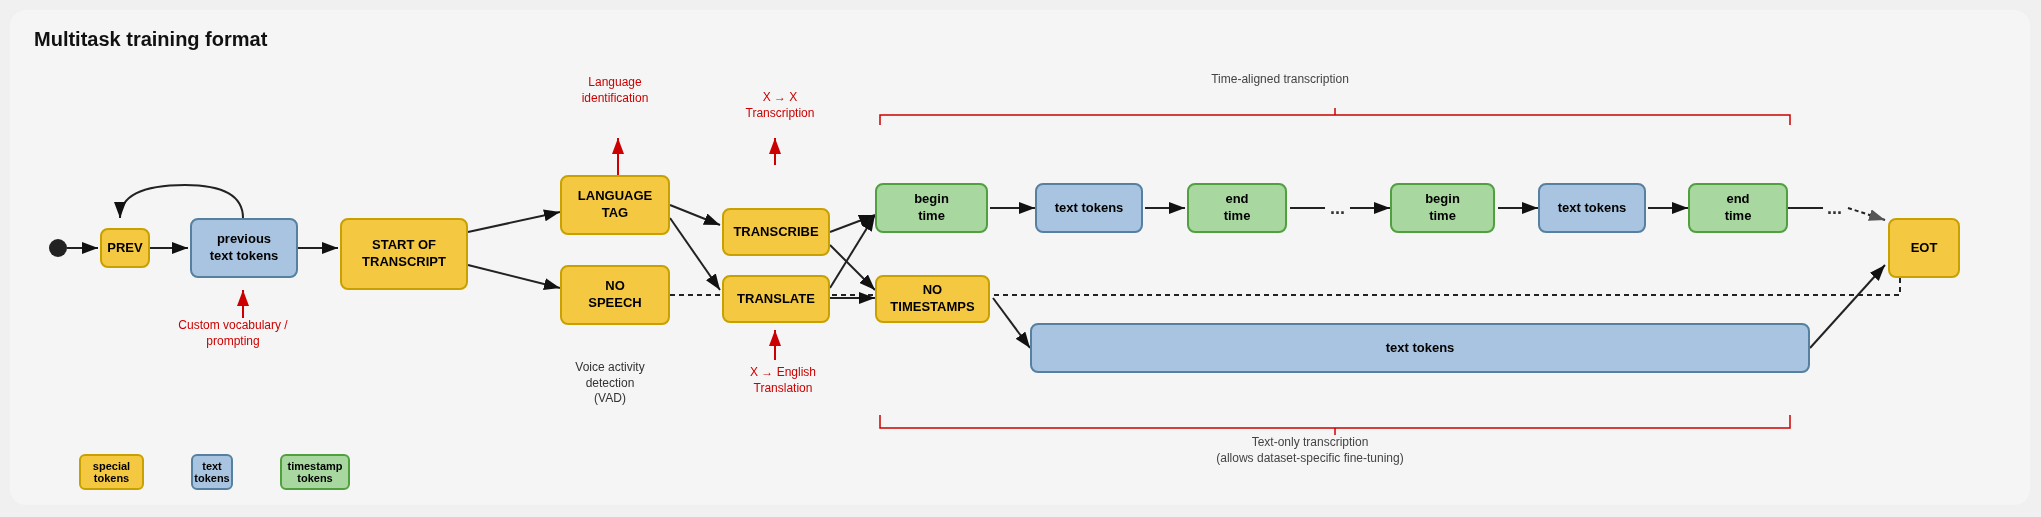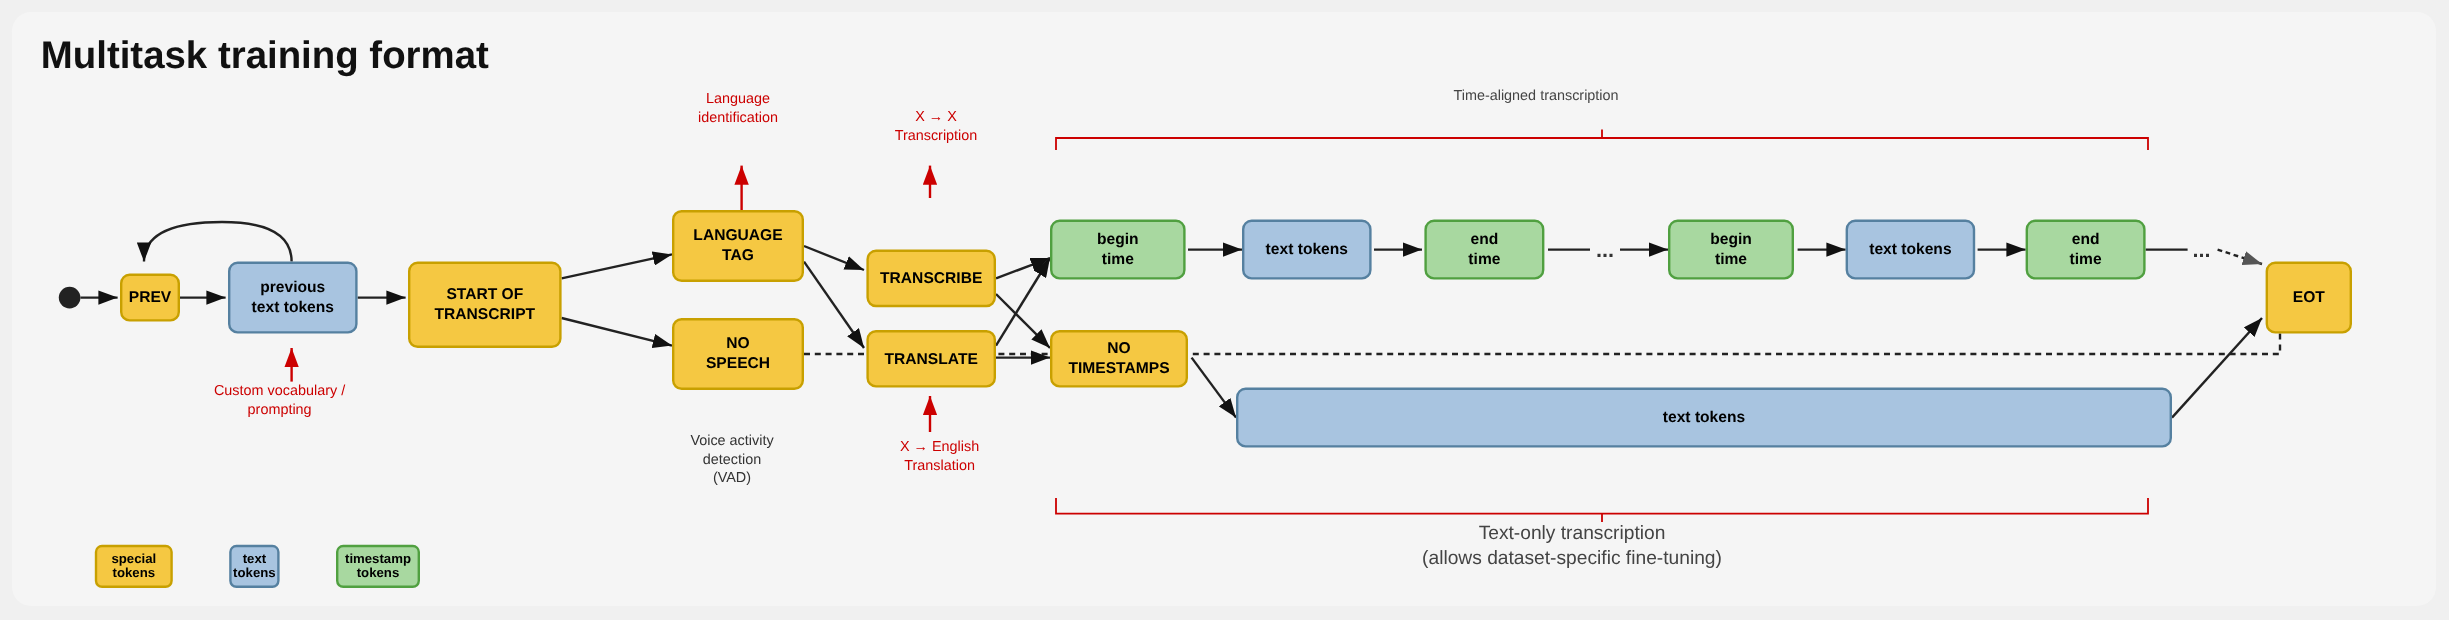--- a/index.html
+++ b/index.html
@@ -13,21 +13,21 @@
     .main-container {
       background: #f5f5f5;
       border-radius: 16px;
       margin: 10px;
       width: 2020px;
       height: 495px;
       position: relative;
       padding: 18px 24px;
     }
     .title {
-      font-size: 32px;
+      font-size: 20px;
       font-weight: bold;
       color: #111;
       margin-bottom: 10px;
     }
     .diagram-area {
       position: absolute;
       top: 60px;
       left: 20px;
       width: 1980px;
       height: 430px;
@@ -285,21 +285,21 @@
     </div>
 
     <div class="label-text label-red" style="left:688px; top:295px; width:130px;">
       <span>X → English<br>Translation</span>
     </div>
 
     <div class="label-text" style="left:1100px; top:2px; width:300px; color:#444; font-size:12px;">
       <span>Time-aligned transcription</span>
     </div>
 
-    <div class="label-text" style="left:1000px; top:365px; width:560px; color:#444; font-size:16px;">
+    <div class="label-text" style="left:1000px; top:365px; width:560px; color:#444; font-size:12px;">
       <span>Text-only transcription<br>(allows dataset-specific fine-tuning)</span>
     </div>
 
     <div class="legend" style="bottom:10px; left:20px; position:absolute;">
       <div class="legend-item">
         <div class="legend-box" style="background:#f5c842; border-color:#c8a000; width:65px; height:36px;">
           <span style="font-size:11px; font-weight:bold; color:#000;">special<br>tokens</span>
         </div>
       </div>
       <div class="legend-item">

